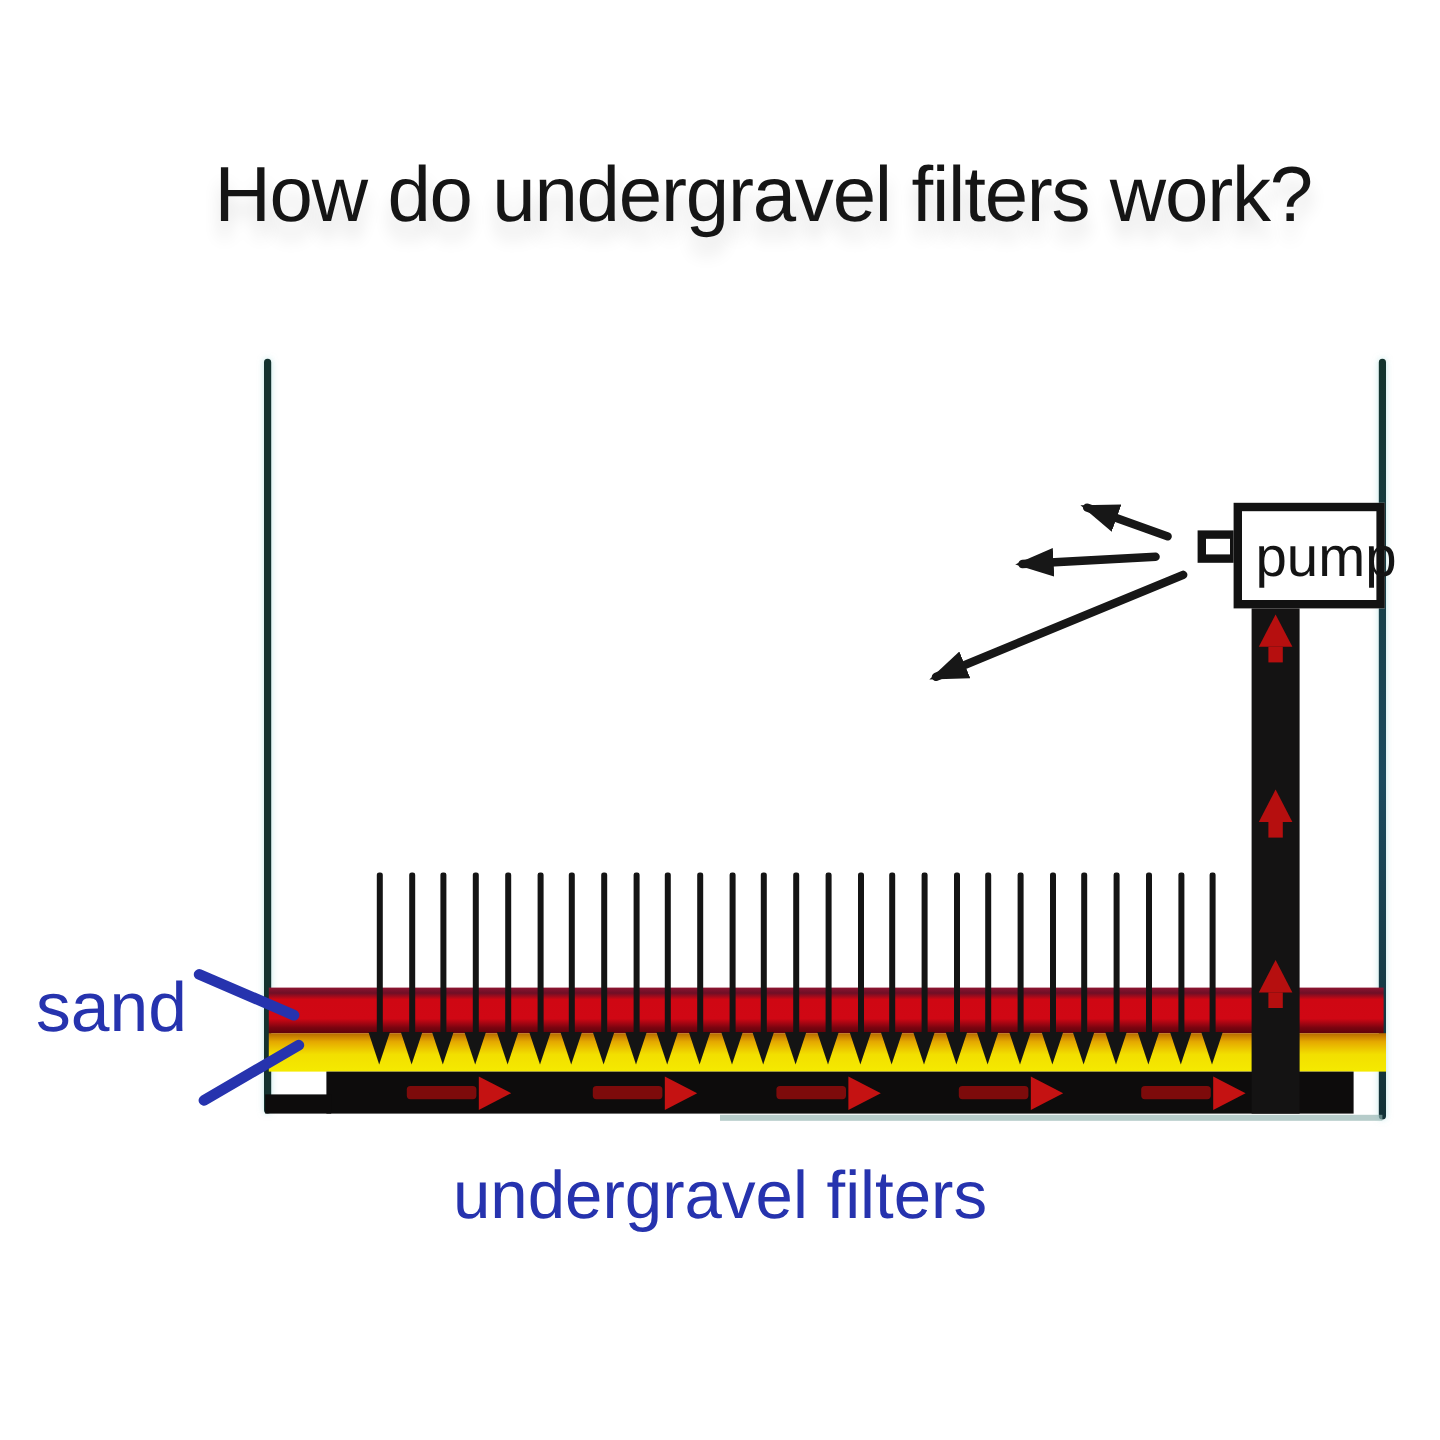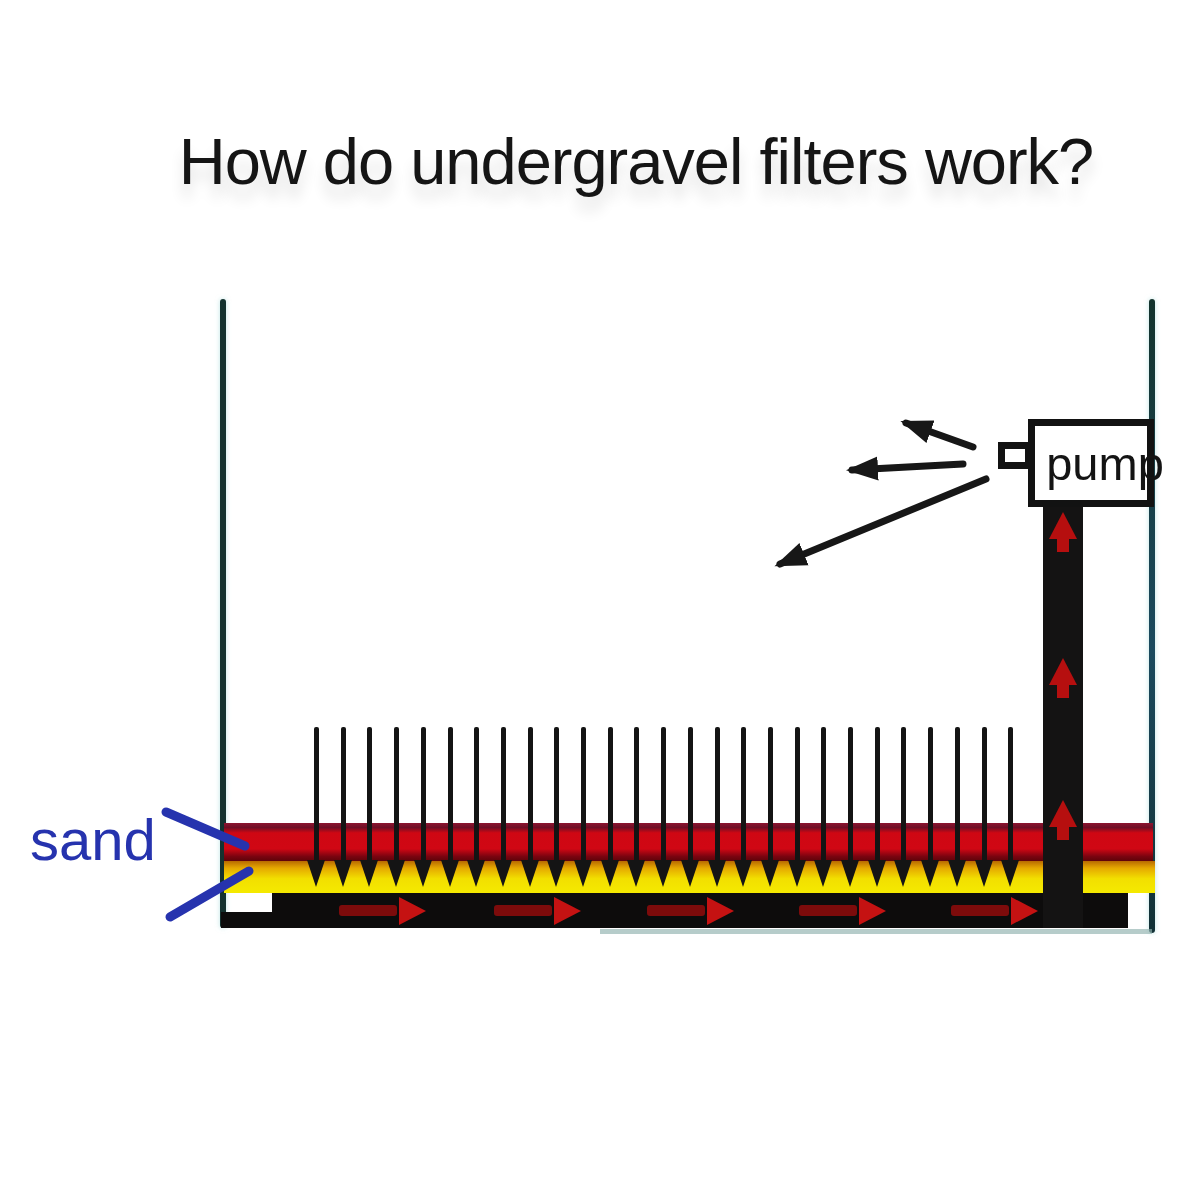--- a/index.html
+++ b/index.html
@@ -169,14 +169,15 @@
       </marker>
     </defs>
     <line class="spray" x1="973" y1="447" x2="906" y2="423" marker-end="url(#ah)"></line>
     <line class="spray" x1="963" y1="464" x2="852" y2="470" marker-end="url(#ah)"></line>
     <line class="spray" x1="986" y1="479" x2="780" y2="564" marker-end="url(#ah)"></line>
     <line class="pointer" x1="166" y1="812" x2="245" y2="846"></line>
     <line class="pointer" x1="170" y1="917" x2="249" y2="871"></line>
   </svg>
 
   <div class="abs blabel lbl-sand">sand</div>
+  <div class="abs blabel lbl-ugf">undergravel filters</div>
 
 </div>
 
 </body></html>

